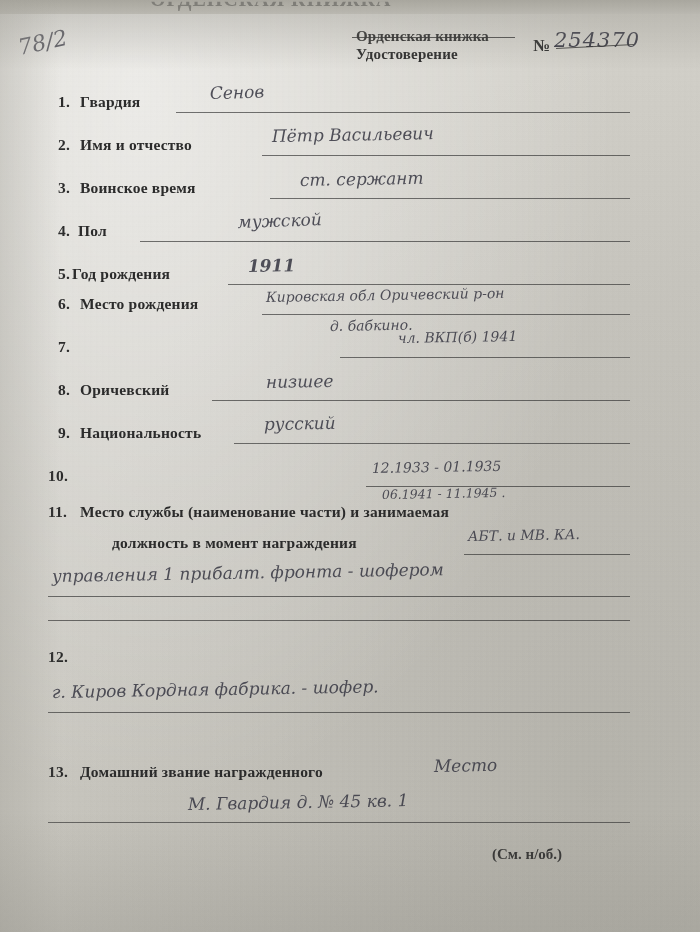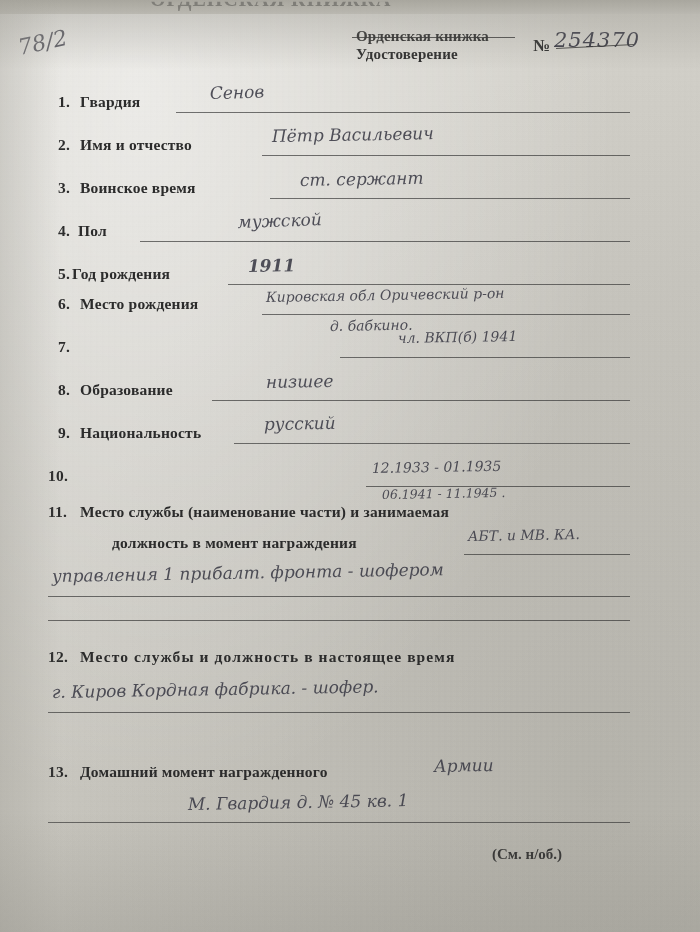--- a/index.html
+++ b/index.html
@@ -174,21 +174,21 @@
   <div class="printed" style="left:80px; top:295px;">Место рождения</div>
   <div class="rule" style="left:262px; top:314px; width:368px;"></div>
   <div class="hand small" style="left:266px; top:289px; transform:rotate(-1deg);">Кировская обл Оричевский р-он</div>
   <div class="hand small" style="left:330px; top:318px; transform:rotate(-1deg);">д. бабкино.</div>
 
   <div class="printed num" style="left:58px; top:338px;">7.</div>
   <div class="rule" style="left:340px; top:357px; width:290px;"></div>
   <div class="hand small" style="left:398px; top:330px; transform:rotate(-1deg);">чл. ВКП(б) 1941</div>
 
   <div class="printed num" style="left:58px; top:381px;">8.</div>
-  <div class="printed" style="left:80px; top:381px;">Образование</div>
+  <div class="printed" style="left:80px; top:381px;">Оричевский</div>
   <div class="rule" style="left:212px; top:400px; width:418px;"></div>
   <div class="hand" style="left:266px; top:372px; transform:rotate(-1deg);">низшее</div>
 
   <div class="printed num" style="left:58px; top:424px;">9.</div>
   <div class="printed" style="left:80px; top:424px;">Национальность</div>
   <div class="rule" style="left:234px; top:443px; width:396px;"></div>
   <div class="hand" style="left:264px; top:414px; transform:rotate(-1deg);">русский</div>
 
   <div class="printed num" style="left:48px; top:467px;">10.</div>
   <div class="rule" style="left:366px; top:486px; width:264px;"></div>
@@ -198,28 +198,27 @@
   <div class="printed num" style="left:48px; top:503px;">11.</div>
   <div class="printed" style="left:112px; top:534px;">должность в момент награждения</div>
   <div class="printed" style="left:80px; top:503px;">Место службы (наименование части) и занимаемая</div>
   <div class="rule" style="left:464px; top:554px; width:166px;"></div>
   <div class="rule" style="left:48px; top:596px; width:582px;"></div>
   <div class="rule" style="left:48px; top:620px; width:582px;"></div>
   <div class="hand small" style="left:468px; top:528px; transform:rotate(-1deg);">АБТ. и МВ. КА.</div>
   <div class="hand" style="left:52px; top:566px; transform:rotate(-1deg);">управления 1 прибалт. фронта - шофером</div>
 
   <div class="printed num" style="left:48px; top:648px;">12.</div>
-  <div class="printed" style="left:80px; top:648px; letter-spacing:1.1px;">Место службы и должность в настоящее время</div>
   <div class="rule" style="left:48px; top:712px; width:582px;"></div>
   <div class="hand" style="left:52px; top:682px; transform:rotate(-1deg);">г. Киров Кордная фабрика. - шофер.</div>
 
   <div class="printed num" style="left:48px; top:763px;">13.</div>
-  <div class="printed" style="left:80px; top:763px;">Домашний момент награжденного</div>
+  <div class="printed" style="left:80px; top:763px;">Домашний звание награжденного</div>
   <div class="rule" style="left:48px; top:822px; width:582px;"></div>
-  <div class="hand" style="left:434px; top:756px; transform:rotate(-1deg);">Армии</div>
+  <div class="hand" style="left:434px; top:756px; transform:rotate(-1deg);">Место</div>
   <div class="hand" style="left:188px; top:794px; transform:rotate(-1deg);">М. Гвардия д. № 45 кв. 1</div>
 
   <div class="seeoverleaf" style="left:492px; top:846px;">(См. н/об.)</div>
 
   <div id="grain"></div>
   <div class="shadeTop"></div>
   <div class="shadeLeft"></div>
   <div class="shadeBottom"></div>
 </div>
 

